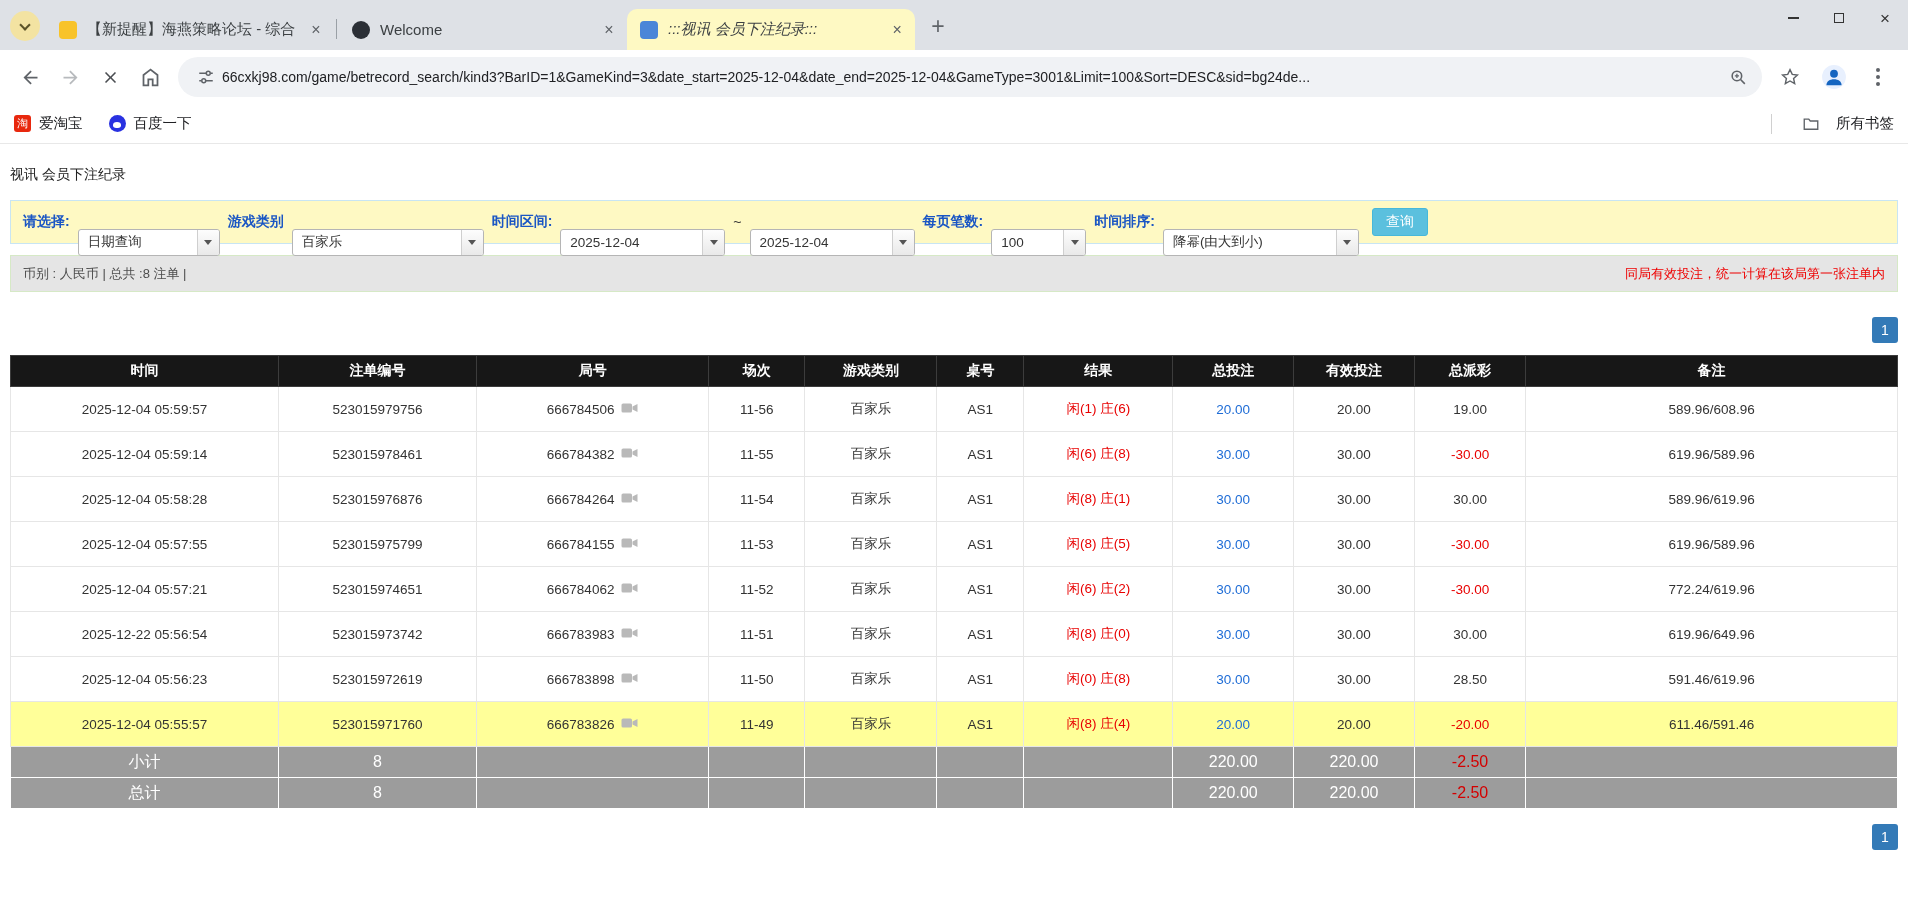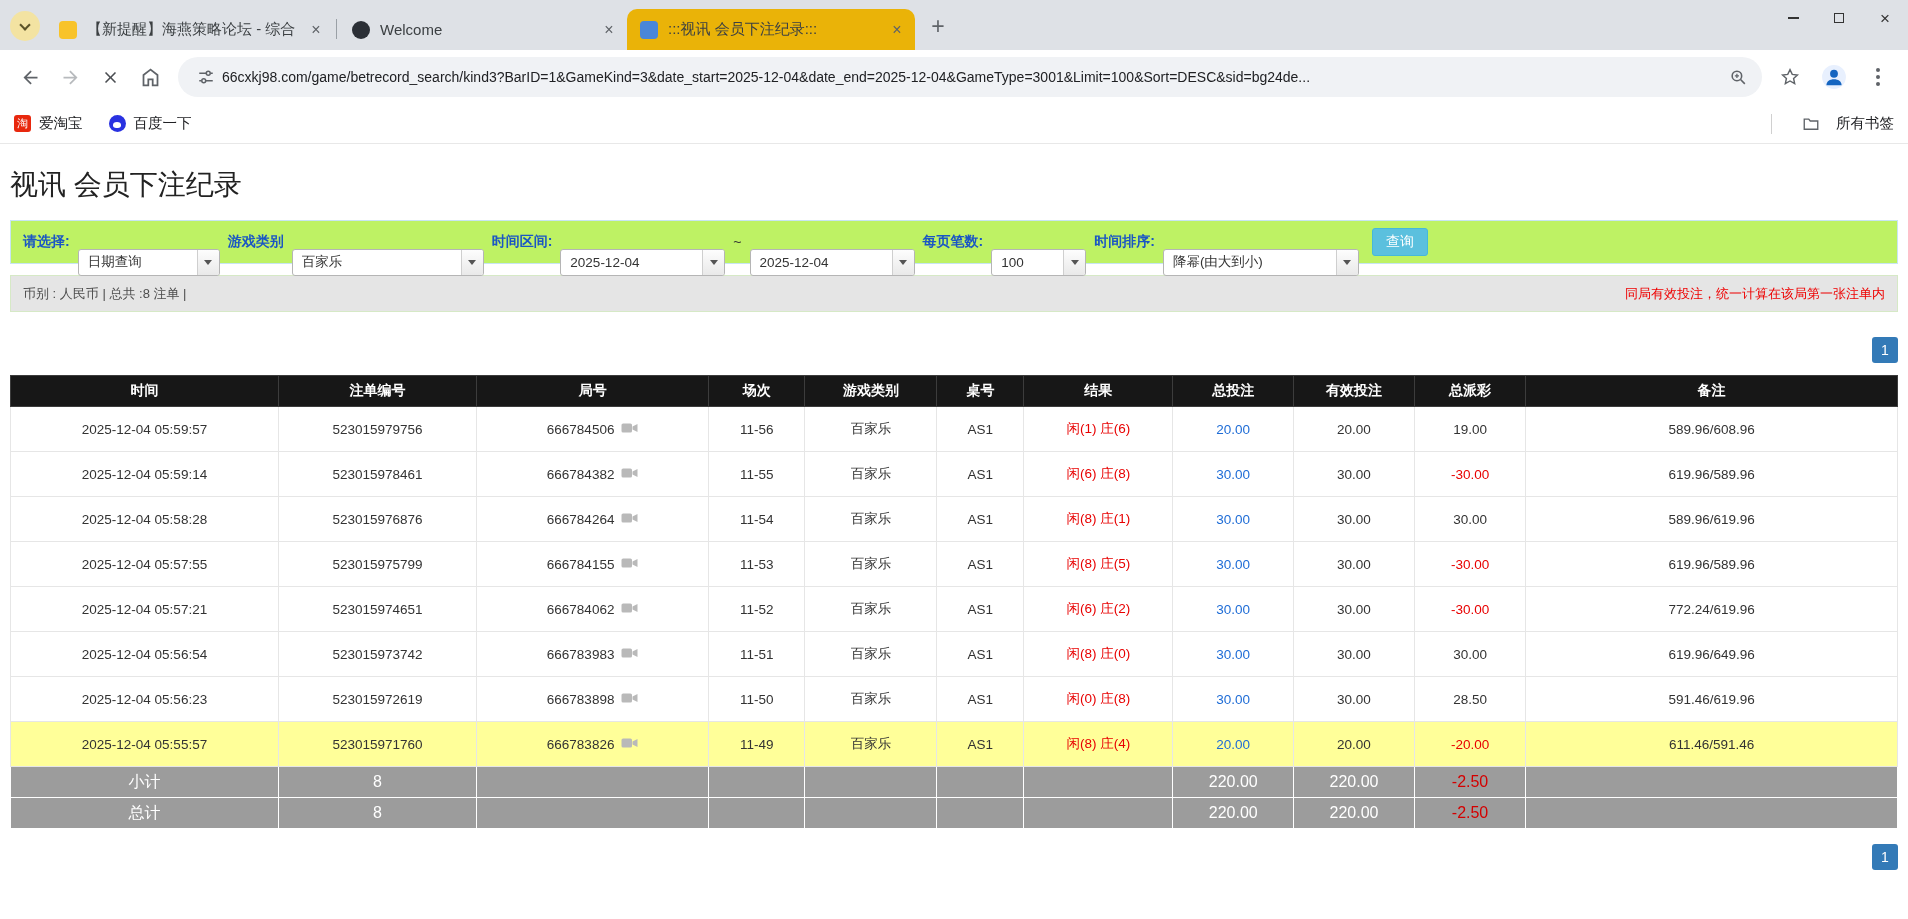--- a/index.html
+++ b/index.html
@@ -4,21 +4,21 @@
 <style>
   * { margin:0; padding:0; box-sizing:border-box; }
   html,body { width:1908px; height:919px; }
   body { font-family:"Liberation Sans","DejaVu Sans",sans-serif; background:#fff; overflow:hidden; }
 
   
   .tab-strip { height:50px; background:#dee1e6; display:flex; align-items:flex-end; padding-left:8px; position:relative; }
   .tab-search-btn { width:30px; height:30px; border-radius:50%; background:#f3e3a2; display:flex; align-items:center; justify-content:center; margin:0 6px 9px 2px; flex:none; }
   .chev { width:8px; height:8px; border-right:2px solid #5b5328; border-bottom:2px solid #5b5328; transform:rotate(45deg); margin-top:-3px; }
   .tab { width:288px; height:41px; display:flex; align-items:center; padding:0 8px 0 13px; font-size:15px; color:#3c4043; flex:none; min-width:0; }
-  .tab.active { background:#eab308; border-radius:10px 10px 0 0; }
+  .tab.active { background:#fef9c3; border-radius:10px 10px 0 0;font-style:italic; }
   .favicon { width:18px; height:18px; margin-right:10px; flex:none; }
   .favicon.f1 { background:#f8c32a; border-radius:4px; }
   .favicon.f2 { background:#2b2f36; border-radius:50%; }
   .favicon.f3 { background:#4a86d8; border-radius:4px; }
   .tab-title { flex:1; white-space:nowrap; overflow:hidden; min-width:0; }
   .tab-close { width:20px; height:20px; border-radius:50%; display:flex; align-items:center; justify-content:center; font-size:16px; color:#5f6368; margin-left:6px; flex:none; }
   .tab-sep { width:1px; height:20px; background:#9aa0a6; margin:0 2px 11px; flex:none; }
   .new-tab-btn { width:30px; height:30px; margin:0 0 9px 8px; display:flex; align-items:center; justify-content:center; font-size:23px; color:#5f6368; border-radius:50%; flex:none; }
   .window-controls { position:absolute; right:0; top:0; display:flex; height:36px; }
   .win-btn { width:46px; height:36px; display:flex; align-items:center; justify-content:center; }
@@ -39,23 +39,23 @@
   .bookmark { display:flex; align-items:center; gap:8px; font-size:14.5px; color:#202124; margin-right:26px; }
   .bm-icon { width:17px; height:17px; flex:none; }
   .bm-icon.taobao { background:#e8280e; border-radius:3px; color:#fff; font-size:11px; display:flex; align-items:center; justify-content:center; }
   .bm-icon.baidu { background:#2932e1; border-radius:50%; position:relative; }
   .bm-icon.baidu::after { content:""; position:absolute; left:4.5px; top:7px; width:8px; height:6px; border-radius:50% 50% 40% 40%; background:#fff; }
   .all-bookmarks { margin-left:auto; display:flex; align-items:center; gap:16px; font-size:14.5px; color:#202124; }
   .bm-divider { width:1px; height:20px; background:#d0d0d0; margin-right:14px; }
 
   
   .content { padding:0 10px; }
-  .page-title { font-size:28px; color:#222; font-weight:400; margin:22px 0 16px; }
-
-  .filter-bar { background:#bef264; border:1px solid #c8e5f3; height:44px; display:flex; align-items:center; padding:0 12px; gap:8px; }
+  .page-title { font-size:14px; color:#222; font-weight:400; margin:22px 0 16px; }
+
+  .filter-bar { background:#fef9c3; border:1px solid #c8e5f3; height:44px; display:flex; align-items:center; padding:0 12px; gap:8px; }
   .flabel { color:#1a56c4; font-size:14px; font-weight:700; flex:none; }
   .combo { display:flex; align-items:stretch; height:27px; background:#fff; border:1px solid #b5b5b5; border-radius:3px; overflow:hidden; flex:none;margin-top:40px; }
   .combo .cval { flex:1; display:flex; align-items:center; padding:0 9px; font-size:13.5px; color:#333; white-space:nowrap; overflow:hidden; }
   .combo .cbtn { width:22px; border-left:1px solid #cfcfcf; background:linear-gradient(#fdfdfd,#e9e9e9); display:flex; align-items:center; justify-content:center; flex:none; }
   .caret { width:0; height:0; border-left:4px solid transparent; border-right:4px solid transparent; border-top:5px solid #555; }
   .w140{width:142px} .w190{width:192px} .w165{width:165px} .w95{width:95px} .w175{width:196px}
   .tilde { color:#333; font-size:14px; flex:none; }
   .search-btn { height:28px; background:#5bc0de; border:1px solid #46b8da; color:#fff; font-size:14px; padding:0 13px; border-radius:3px; margin-left:5px; cursor:pointer; flex:none; }
 
   .info-bar { margin-top:11px; background:#e5e5e5; border:1px solid #d6e9c6; height:37px; display:flex; align-items:center; justify-content:space-between; padding:0 12px; }
@@ -405,21 +405,21 @@
     <td>百家乐</td>
     <td>AS1</td>
     <td><span class="result">闲(6) 庄(2)</span></td>
     <td><span class="blue">30.00</span></td>
     <td>30.00</td>
     <td class="neg">-30.00</td>
     <td>772.24/619.96</td>
   </tr>
 
   <tr>
-    <td>2025-12-04 05:56:54</td>
+    <td>2025-12-22 05:56:54</td>
     <td>523015973742</td>
     <td>
       <span class="round-cell">
         <span>666783983</span>
         <span>
           <svg width="17" height="14" viewBox="0 0 17 14">
                   <rect x="0.5" y="2.5" width="10.5" height="9" rx="1.6" fill="#b9b9b9"></rect>
                   <path d="M11.5 5.5l5-2.6v8.2l-5-2.6z" fill="#b9b9b9"></path>
                 </svg>
         </span>

